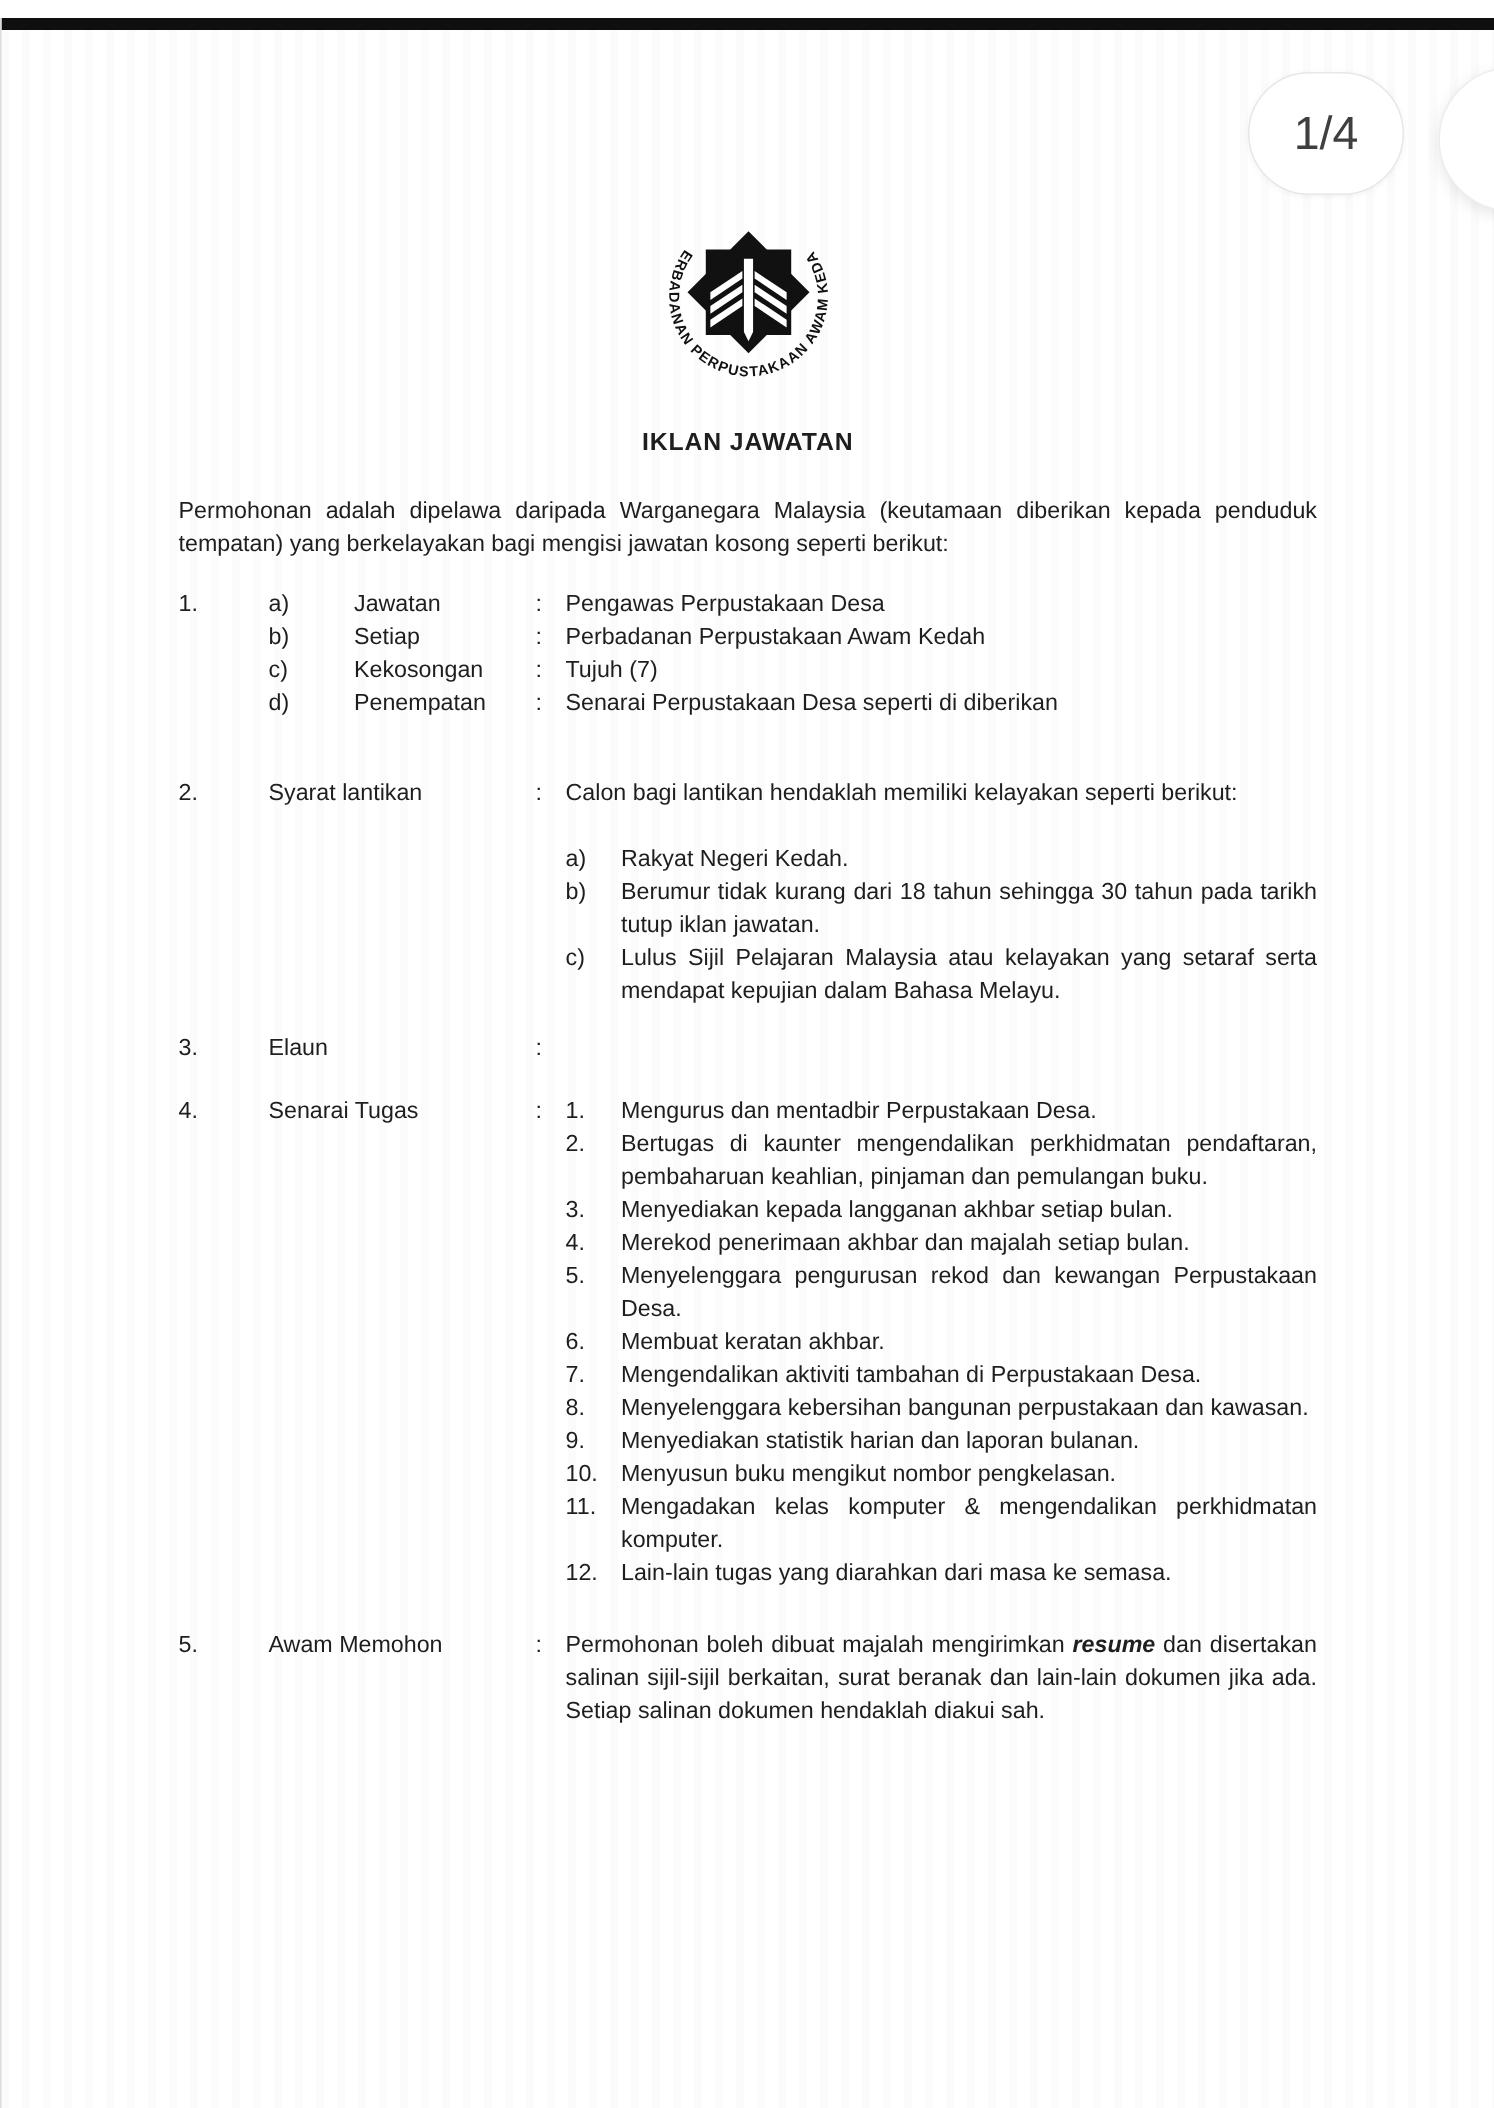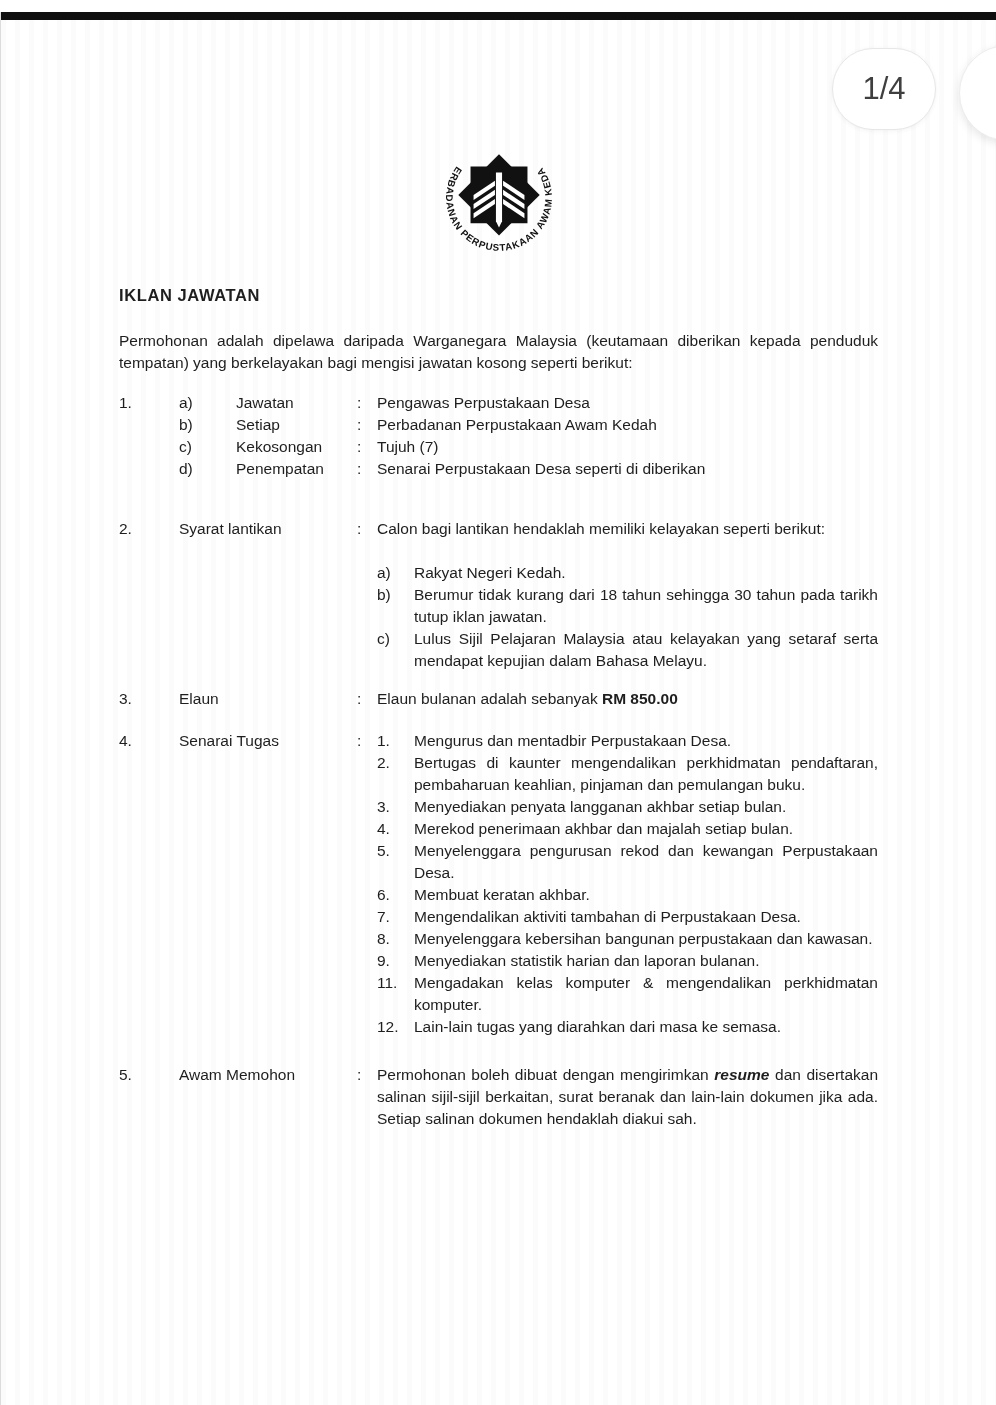--- a/index.html
+++ b/index.html
@@ -32,21 +32,21 @@
   .scroll-handle {
     position:absolute; top:33px; left:958px;
     width:96px; height:96px; border-radius:50%;
     background:#fff; border:1px solid #ededed;
     box-shadow:0 3px 10px rgba(0,0,0,0.10);
     z-index:4;
   }
   .content { position:absolute; top:8px; left:118px; right:118px; }
   .logo-wrap { width:156px; height:120px; margin:122px auto 0; }
   .doc-title {
-    margin-top:22px; text-align:left;
+    margin-top:22px; text-align:center;
     font-weight:bold; font-size:16.5px; letter-spacing:0.6px;
   }
   .intro { margin-top:24px; text-align:justify; }
   .grid4 { display:grid; grid-template-columns:60px 57px 121px 20px 1fr; }
   .grid3 { display:grid; grid-template-columns:60px 178px 20px 1fr; align-items:start; }
   .just { text-align:justify; }
   #item1 { margin-top:18px; }
   #item2 { margin-top:38px; }
   #item3 { margin-top:16px; }
   #item4 { margin-top:20px; }
@@ -149,41 +149,38 @@
             <span class="just">Lulus Sijil Pelajaran Malaysia atau kelayakan yang setaraf serta mendapat kepujian dalam Bahasa Melayu.</span>
           </div>
         </div>
       </div>
     </div>
 
     <div id="item3" class="grid3">
       <span>3.</span>
       <span>Elaun</span>
       <span>:</span>
-      <div>
-        <span>Elaun bulanan adalah sebanyak </span><span class="amount">RM 850.00</span>
-      </div>
     </div>
 
     <div id="item4" class="grid3">
       <span>4.</span>
       <span>Senarai Tugas</span>
       <span>:</span>
       <div>
         <div class="sub-row">
           <span>1.</span>
           <span class="just">Mengurus dan mentadbir Perpustakaan Desa.</span>
         </div>
         <div class="sub-row">
           <span>2.</span>
           <span class="just">Bertugas di kaunter mengendalikan perkhidmatan pendaftaran, pembaharuan keahlian, pinjaman dan pemulangan buku.</span>
         </div>
         <div class="sub-row">
           <span>3.</span>
-          <span class="just">Menyediakan penyata langganan akhbar setiap bulan.</span>
+          <span class="just">Menyediakan kepada langganan akhbar setiap bulan.</span>
         </div>
         <div class="sub-row">
           <span>4.</span>
           <span class="just">Merekod penerimaan akhbar dan majalah setiap bulan.</span>
         </div>
         <div class="sub-row">
           <span>5.</span>
           <span class="just">Menyelenggara pengurusan rekod dan kewangan Perpustakaan Desa.</span>
         </div>
         <div class="sub-row">
@@ -194,35 +191,39 @@
           <span>7.</span>
           <span class="just">Mengendalikan aktiviti tambahan di Perpustakaan Desa.</span>
         </div>
         <div class="sub-row">
           <span>8.</span>
           <span class="just">Menyelenggara kebersihan bangunan perpustakaan dan kawasan.</span>
         </div>
         <div class="sub-row">
           <span>9.</span>
           <span class="just">Menyediakan statistik harian dan laporan bulanan.</span>
+        </div>
+        <div class="sub-row">
+          <span>10.</span>
+          <span class="just">Menyusun buku mengikut nombor pengkelasan.</span>
         </div>
         <div class="sub-row">
           <span>11.</span>
           <span class="just">Mengadakan kelas komputer &amp; mengendalikan perkhidmatan komputer.</span>
         </div>
         <div class="sub-row">
           <span>12.</span>
           <span class="just">Lain-lain tugas yang diarahkan dari masa ke semasa.</span>
         </div>
       </div>
     </div>
 
     <div id="item5" class="grid3">
       <span>5.</span>
       <span>Awam Memohon</span>
       <span>:</span>
       <div class="just">
-        <span>Permohonan boleh dibuat dengan mengirimkan </span><span class="resume-word">resume</span><span> dan disertakan salinan sijil-sijil berkaitan, surat beranak dan lain-lain dokumen jika ada. Setiap salinan dokumen hendaklah diakui sah.</span>
+        <span>Permohonan boleh dibuat majalah mengirimkan </span><span class="resume-word">resume</span><span> dan disertakan salinan sijil-sijil berkaitan, surat beranak dan lain-lain dokumen jika ada. Setiap salinan dokumen hendaklah diakui sah.</span>
       </div>
     </div>
 
   </div>
 </div>
 
 </body></html>

